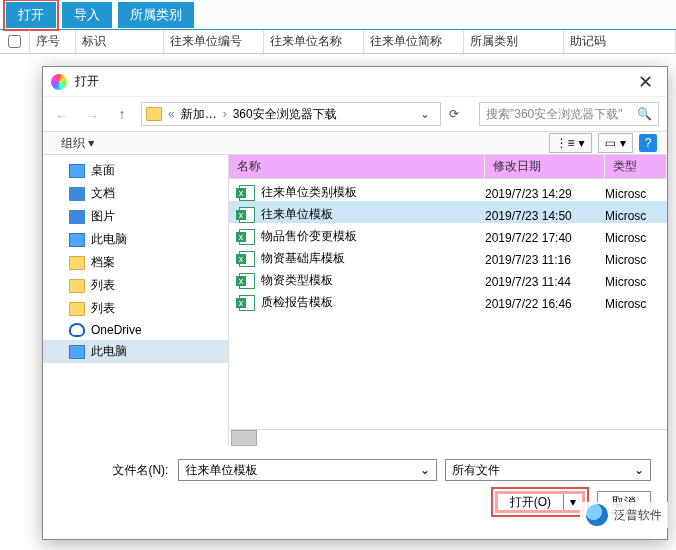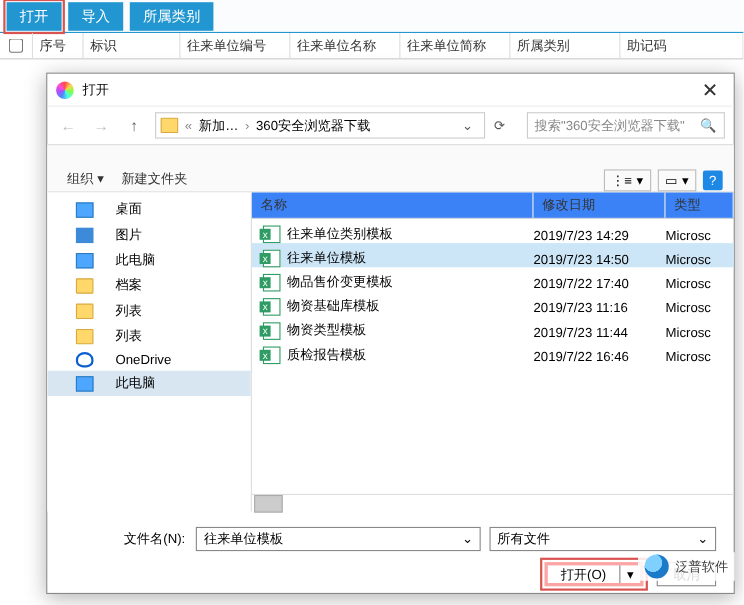--- a/index.html
+++ b/index.html
@@ -18,36 +18,36 @@
 .nav-arrow{width:22px;height:22px;display:flex;align-items:center;justify-content:center;color:#666;cursor:pointer;font-size:14px}
 .nav-arrow.dis{color:#bbb}
 .path-box{flex:1;height:24px;border:1px solid #ccc;display:flex;align-items:center;padding:0 4px;background:#fff}
 .folder-icon{width:16px;height:14px;background:#ffd76a;border:1px solid #d9a83e;border-radius:1px;margin-right:4px}
 .crumb{padding:0 4px;cursor:pointer}
 .crumb-sep{color:#888;padding:0 2px}
 .path-drop{margin-left:auto;padding:0 6px;color:#555;cursor:pointer}
 .refresh{width:22px;color:#555;cursor:pointer}
 .search-box{width:180px;height:24px;border:1px solid #ccc;display:flex;align-items:center;padding:0 6px;color:#888}
 .search-icon{margin-left:auto;color:#555}
-.tool-row{height:44px;border-top:1px solid #ddd;border-bottom:1px solid #ddd;display:flex;align-items:flex-end;padding:0 10px;background:#fafafa}
+.tool-row{height:24px;border-top:1px solid #ddd;border-bottom:1px solid #ddd;display:flex;align-items:center;padding:0 10px;background:#fafafa}
 .tool-btn{padding:3px 8px;cursor:pointer;color:#333}
 .tool-right{margin-left:auto;display:flex;align-items:center;gap:6px}
 .view-btn{border:1px solid #bbb;padding:2px 6px;display:flex;align-items:center;gap:4px;cursor:pointer}
 .help-btn{width:18px;height:18px;background:#1e88e5;color:#fff;border-radius:2px;display:flex;align-items:center;justify-content:center;cursor:pointer}
 .body-row{display:flex;height:290px}
 .tree{width:186px;border-right:1px solid #ddd;overflow:auto;padding:4px 0;background:#fff}
-.tree-item{display:flex;align-items:center;padding:3px 10px 3px 26px;gap:20px;cursor:pointer}
+.tree-item{display:flex;align-items:center;padding:3px 10px 3px 26px;gap:6px;cursor:pointer}
 .tree-item.sel{background:#d8e6f2}
 .ti-icon{width:16px;height:14px;flex-shrink:0}
 .ic-monitor{background:#4da6ff;border:1px solid #2e7bbd}
 .ic-blue{background:#3d8bd8}
 .ic-folder{background:#ffd76a;border:1px solid #d9a83e;border-radius:1px}
 .ic-cloud{background:#fff;border:2px solid #0a5fd0;border-radius:50% 50% 40% 40%}
 .file-area{flex:1;display:flex;flex-direction:column;min-width:0}
-.file-header{display:flex;height:24px;border-bottom:1px solid #ddd;background:#3b82f6}
+.file-header{display:flex;height:24px;border-bottom:1px solid #ddd;background:#f0abfc}
 .fh-cell{border-right:1px solid #eee;padding:3px 8px;color:#333;display:flex;align-items:center}
 .file-list{flex:1;overflow:auto}
 .file-row{display:flex;height:22px;align-items:flex-end;cursor:pointer}
 .file-row.sel{background:#cde6f7}
 .fc1{width:256px;padding-left:10px;display:flex;align-items:center;gap:6px}
 .fc2{width:120px}
 .fc3{flex:1}
 .xls-icon{width:16px;height:16px;background:#fff;border:1px solid #2e9c63;position:relative;flex-shrink:0}
 .xls-icon::after{content:"x";position:absolute;left:-4px;top:2px;width:10px;height:10px;background:#2e9c63;color:#fff;font-size:9px;line-height:10px;text-align:center}
 .scroll-h{height:16px;border-top:1px solid #ddd}
@@ -108,39 +108,42 @@
     </div>
     <div class="refresh">⟳</div>
     <div class="search-box">
       <span>搜索"360安全浏览器下载"</span>
       <span class="search-icon">🔍</span>
     </div>
   </div>
 
   <div class="tool-row">
     <div class="tool-btn">组织 ▾</div>
-    <div class="tool-btn">新建文件夹</div>
     <div class="tool-right">
       <div class="view-btn">
           <span>⋮≡</span>
           <span>▾</span>
         </div>
       <div class="view-btn">
           <span>▭</span>
           <span>▾</span>
         </div>
       <div class="help-btn">?</div>
     </div>
   </div>
 
   <div class="body-row">
     <div class="tree" id="tree">
         <div class="tree-item">
           <div class="ti-icon ic-monitor"></div>
           <span>桌面</span>
+        </div>
+        <div class="tree-item">
+          <div class="ti-icon ic-blue"></div>
+          <span>文档</span>
         </div>
         <div class="tree-item">
           <div class="ti-icon ic-blue"></div>
           <span>图片</span>
         </div>
         <div class="tree-item">
           <div class="ti-icon ic-monitor"></div>
           <span>此电脑</span>
         </div>
         <div class="tree-item">

